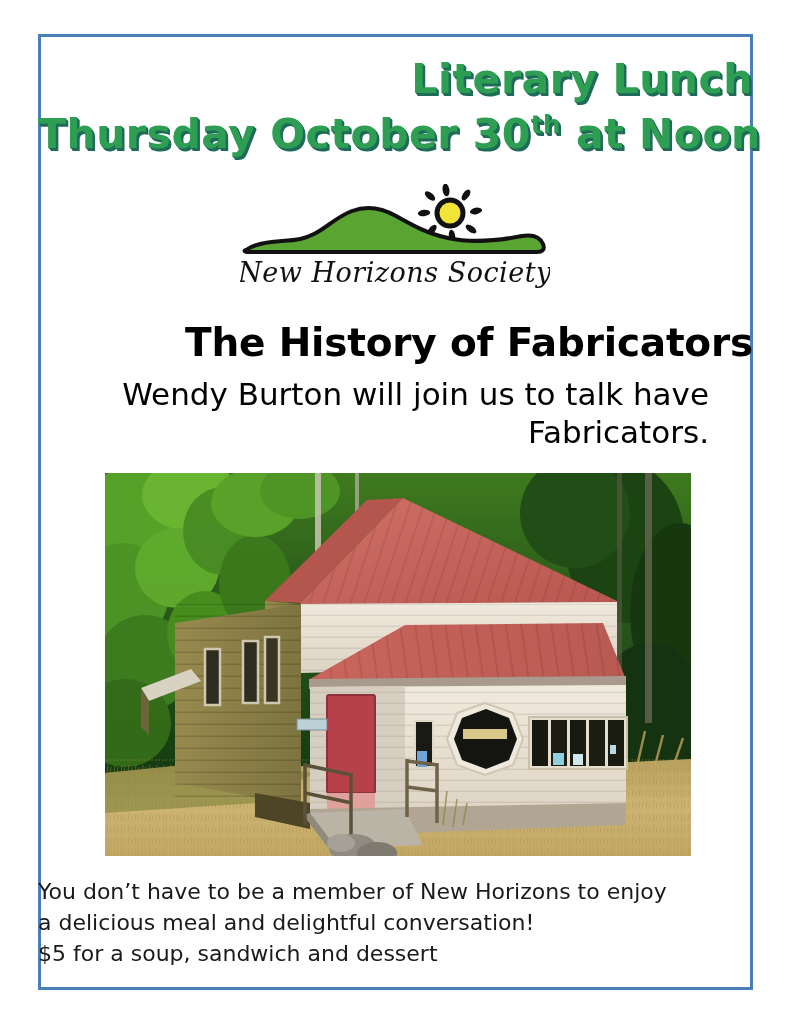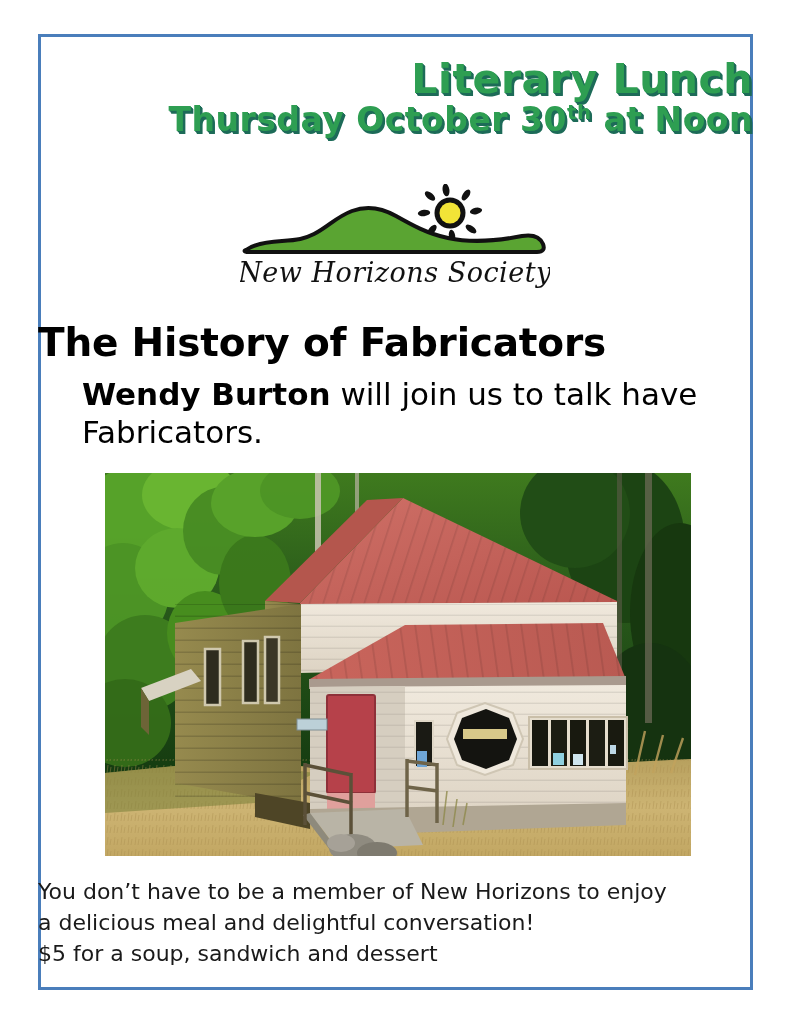--- a/index.html
+++ b/index.html
@@ -48,21 +48,21 @@
     color: #2e9e52;
     letter-spacing: 0.5px;
     line-height: 1.06;
     text-shadow:
       2px 2px 0 #1d6b58,
       2.5px 2.5px 0 #1d6b58,
       1px 1px 0 #1d6b58;
     white-space: nowrap;
   }
   #title-line-1 { font-size: 41px; }
-  #title-line-2 { font-size: 33px; margin-top: 2px; }
+  #title-line-2 { font-size: 41px; margin-top: 12px; }
   .ord-sup {
     font-size: 0.6em;
     vertical-align: super;
     line-height: 0;
   }
 
   
   #logo {
     position: absolute;
     left: 240px;
@@ -71,39 +71,39 @@
     height: 105px;
   }
   #logo svg { display: block; }
 
   
   #heading-block {
     position: absolute;
     left: 38px;
     top: 322px;
     width: 715px;
-    text-align: left;
+    text-align: right;
     color: #000000;
   }
   #talk-title {
     font-family: "DejaVu Sans", sans-serif;
     font-size: 39px;
     font-weight: bold;
     line-height: 1.1;
     letter-spacing: -0.2px;
   }
   #talk-subtitle {
     font-family: "DejaVu Sans", sans-serif;
     font-size: 31px;
     font-weight: normal;
     line-height: 1.22;
     margin-top: 11px;
     padding: 0 44px;
   }
-  #talk-subtitle .speaker { font-weight: bold; }
+  #talk-subtitle .speaker { font-weight: normal; }
 
   
   #photo {
     position: absolute;
     left: 105px;
     top: 473px;
     width: 586px;
     height: 383px;
     overflow: hidden;
   }

